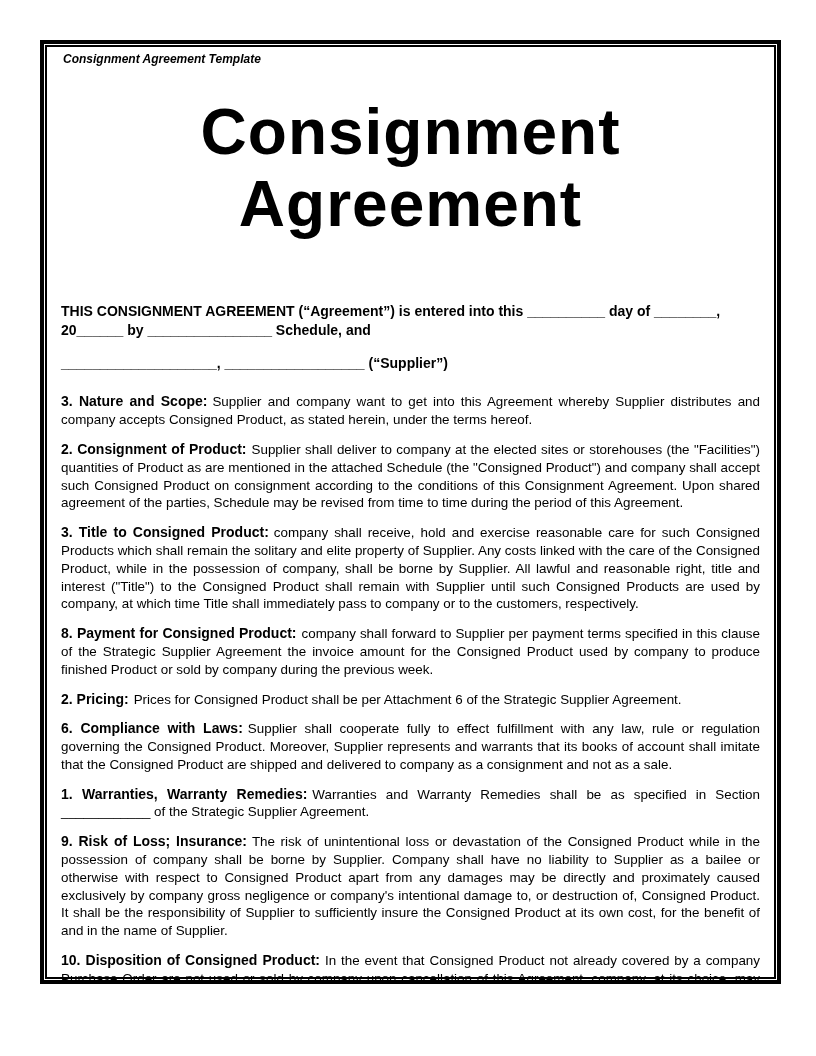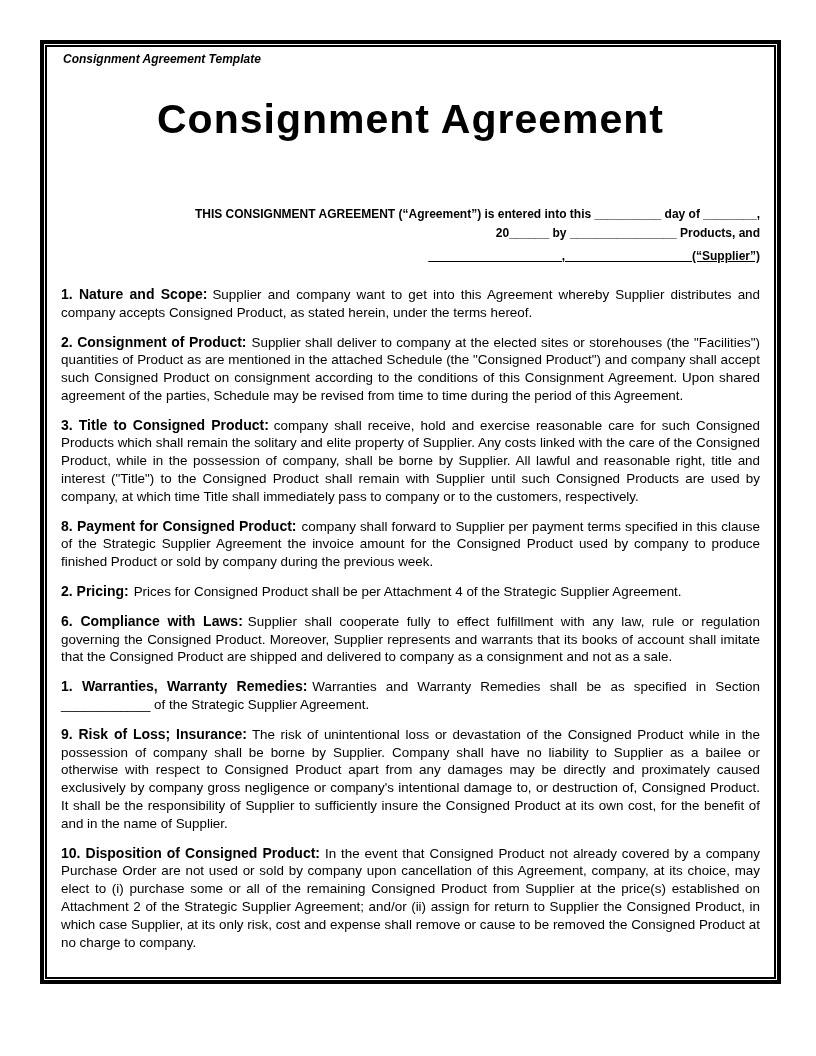--- a/index.html
+++ b/index.html
@@ -25,35 +25,35 @@
     overflow: hidden;
   }
   .doc-label {
     font-weight: bold;
     font-style: italic;
     font-size: 12px;
     line-height: 14px;
     padding: 5px 0 0 2px;
   }
   .title {
-    font-size: 41px;
+    font-size: 64px;
     font-weight: bold;
     line-height: 1.12;
     text-align: center;
     letter-spacing: 1px;
     margin: 31px 0 0 0;
   }
   .intro {
     font-weight: bold;
-    font-size: 12px;
+    font-size: 14px;
     line-height: 19px;
-    text-align: right;
+    text-align: left;
     margin: 62px 0 20px 0;
   }
-  .intro-line-3 { margin-top: 4px; text-decoration: underline; }
+  .intro-line-3 { margin-top: 14px; }
   .section {
     font-size: 13.4px;
     line-height: 17.8px;
     text-align: justify;
     margin: 0 0 12px 0;
   }
   .sec-h {
     font-size: 14px;
     margin-right: 5px;
     white-space: nowrap;
@@ -64,33 +64,33 @@
 
 <div class="page">
   <div class="frame">
 
     <div class="doc-label">Consignment Agreement Template</div>
 
     <h1 class="title">Consignment Agreement</h1>
 
     <div class="intro">
       <div class="intro-line">THIS CONSIGNMENT AGREEMENT (“Agreement”) is entered into this __________ day of ________,</div>
-      <div class="intro-line">20______ by ________________  Products, and</div>
+      <div class="intro-line">20______ by ________________  Schedule, and</div>
       <div class="intro-line intro-line-3">____________________, __________________ (“Supplier”)</div>
     </div>
 
-    <p class="section"><b class="sec-h">1. Nature and Scope:</b><span>Supplier and company want to get into this Agreement whereby Supplier distributes and company accepts Consigned Product, as stated herein, under the terms hereof.</span></p>
+    <p class="section"><b class="sec-h">3. Nature and Scope:</b><span>Supplier and company want to get into this Agreement whereby Supplier distributes and company accepts Consigned Product, as stated herein, under the terms hereof.</span></p>
 
     <p class="section"><b class="sec-h">2. Consignment of Product:</b><span>Supplier shall deliver to company at the elected sites or storehouses (the "Facilities") quantities of Product as are mentioned in the attached Schedule (the "Consigned Product") and company shall accept such Consigned Product on consignment according to the conditions of this Consignment Agreement.  Upon shared agreement of the parties, Schedule may be revised from time to time during the period of this Agreement.</span></p>
 
     <p class="section"><b class="sec-h">3. Title to Consigned Product:</b><span>company shall receive, hold and exercise reasonable care for such Consigned Products which shall remain the solitary and elite property of Supplier.  Any costs linked with the care of the Consigned Product, while in the possession of company, shall be borne by Supplier.  All lawful and reasonable right, title and interest ("Title") to the Consigned Product shall remain with Supplier until such Consigned Products are used by company, at which time Title shall immediately pass to company or to the customers, respectively.</span></p>
 
     <p class="section"><b class="sec-h">8. Payment for Consigned Product:</b><span>company shall forward to Supplier per payment terms specified in this clause of the Strategic Supplier Agreement the invoice amount for the Consigned Product used by company to produce finished Product or sold by company during the previous week.</span></p>
 
-    <p class="section"><b class="sec-h">2. Pricing:</b><span>Prices for Consigned Product shall be per Attachment 4 of the Strategic Supplier Agreement.</span></p>
+    <p class="section"><b class="sec-h">2. Pricing:</b><span>Prices for Consigned Product shall be per Attachment 6 of the Strategic Supplier Agreement.</span></p>
 
     <p class="section"><b class="sec-h">6. Compliance with Laws:</b><span>Supplier shall cooperate fully to effect fulfillment with any law, rule or regulation governing the Consigned Product.  Moreover, Supplier represents and warrants that its books of account shall imitate that the Consigned Product are shipped and delivered to company as a consignment and not as a sale.</span></p>
 
     <p class="section"><b class="sec-h">1. Warranties, Warranty Remedies:</b><span>Warranties and Warranty Remedies shall be as specified in Section ____________ of the Strategic Supplier Agreement.</span></p>
 
     <p class="section"><b class="sec-h">9. Risk of Loss; Insurance:</b><span>The risk of unintentional loss or devastation of the Consigned Product while in the possession of company shall be borne by Supplier.  Company shall have no liability to Supplier as a bailee or otherwise with respect to Consigned Product apart from any damages may be directly and proximately caused exclusively by company gross negligence or company's intentional damage to, or destruction of, Consigned Product. It shall be the responsibility of Supplier to sufficiently insure the Consigned Product at its own cost, for the benefit of and in the name of Supplier.</span></p>
 
     <p class="section"><b class="sec-h">10. Disposition of Consigned Product:</b><span>In the event that Consigned Product not already covered by a company Purchase Order are not used or sold by company upon cancellation of this Agreement, company, at its choice, may elect to (i) purchase some or all of the remaining Consigned Product from Supplier at the price(s) established on Attachment 2 of the Strategic Supplier Agreement; and/or (ii) assign for return to Supplier the Consigned Product, in which case Supplier, at its only risk, cost and expense shall remove or cause to be removed the Consigned Product at no charge to company.</span></p>
 
   </div>

